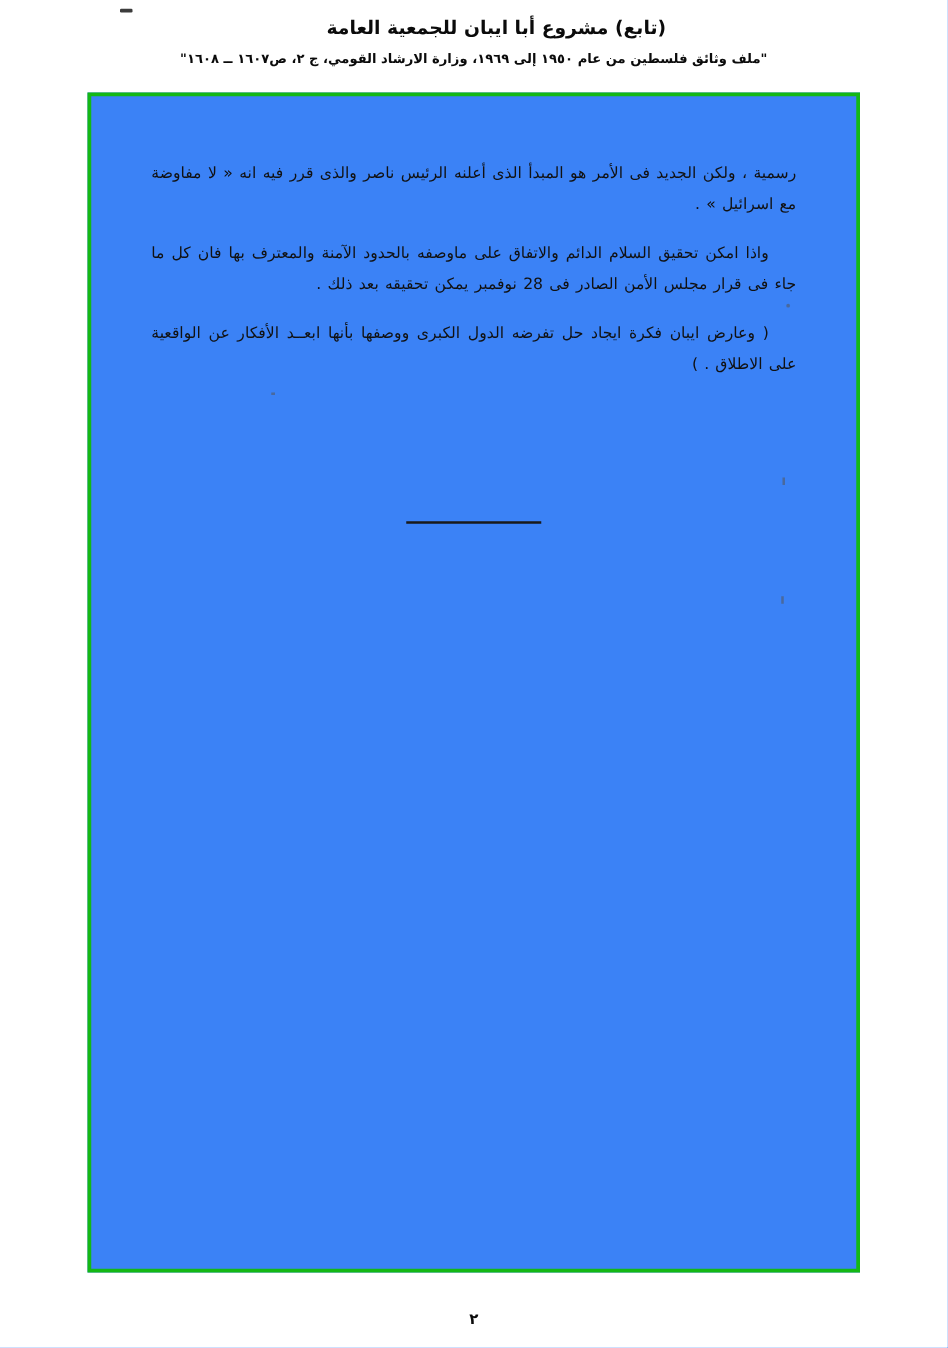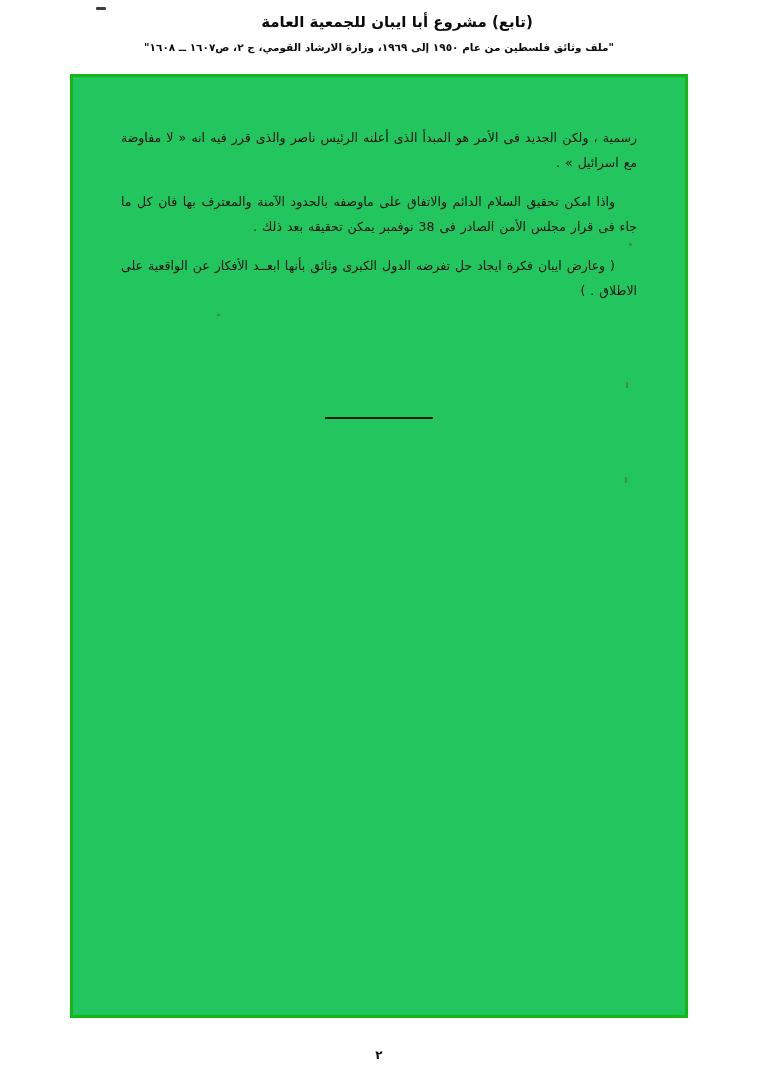--- a/index.html
+++ b/index.html
@@ -63,21 +63,21 @@
   }
 
   .frame {
     position: absolute;
     top: 74px;
     left: 70px;
     width: 618px;
     height: 944px;
     border: 3px solid #14b814;
     box-sizing: border-box;
-    background: #22c55e;
+    background: #3b82f6;
   }
 
   .body-text {
     position: absolute;
     top: 48px;
     left: 0;
     right: 0;
     padding: 0 48px;
     box-sizing: border-box;
     direction: rtl;
@@ -148,22 +148,22 @@
 
   <div class="doc-header">
     <div class="header-title">(تابع) مشروع أبا ايبان للجمعية العامة</div>
     <div class="header-source">"ملف وثائق فلسطين من عام ١٩٥٠ إلى ١٩٦٩، وزارة الارشاد القومي، ج ٢، ص١٦٠٧ ــ ١٦٠٨"</div>
   </div>
 
   <div class="frame">
 
     <div class="body-text">
       <p class="para">رسمية ، ولكن الجديد فى الأمر هو المبدأ الذى أعلنه الرئيس ناصر والذى قرر فيه انه « لا مفاوضة مع اسرائيل » .</p>
-      <p class="para indent">واذا امكن تحقيق السلام الدائم والاتفاق على ماوصفه بالحدود الآمنة والمعترف بها فان كل ما جاء فى قرار مجلس الأمن الصادر فى 38 نوفمبر يمكن تحقيقه بعد ذلك .</p>
-      <p class="para indent">( وعارض ايبان فكرة ايجاد حل تفرضه الدول الكبرى وثائق بأنها ابعــد الأفكار عن الواقعية على الاطلاق  . )</p>
+      <p class="para indent">واذا امكن تحقيق السلام الدائم والاتفاق على ماوصفه بالحدود الآمنة والمعترف بها فان كل ما جاء فى قرار مجلس الأمن الصادر فى 28 نوفمبر يمكن تحقيقه بعد ذلك .</p>
+      <p class="para indent">( وعارض ايبان فكرة ايجاد حل تفرضه الدول الكبرى ووصفها بأنها ابعــد الأفكار عن الواقعية على الاطلاق  . )</p>
     </div>
 
     <div class="rule">
         <span></span>
       </div>
 
     <div class="speck s1"></div>
     <div class="speck s2"></div>
     <div class="speck s3"></div>
     <div class="speck s4"></div>

